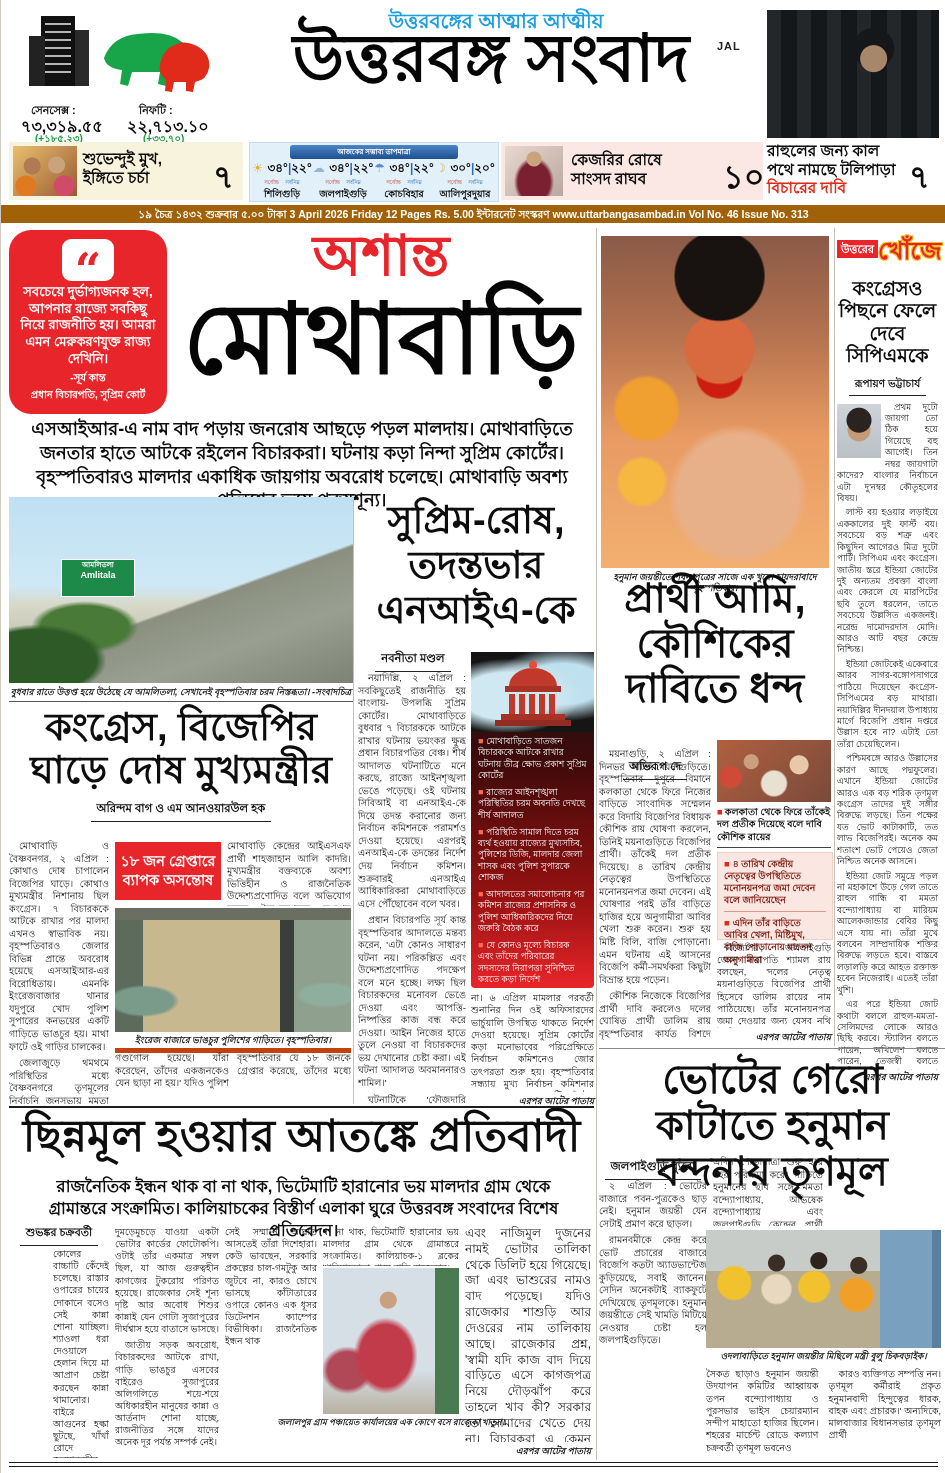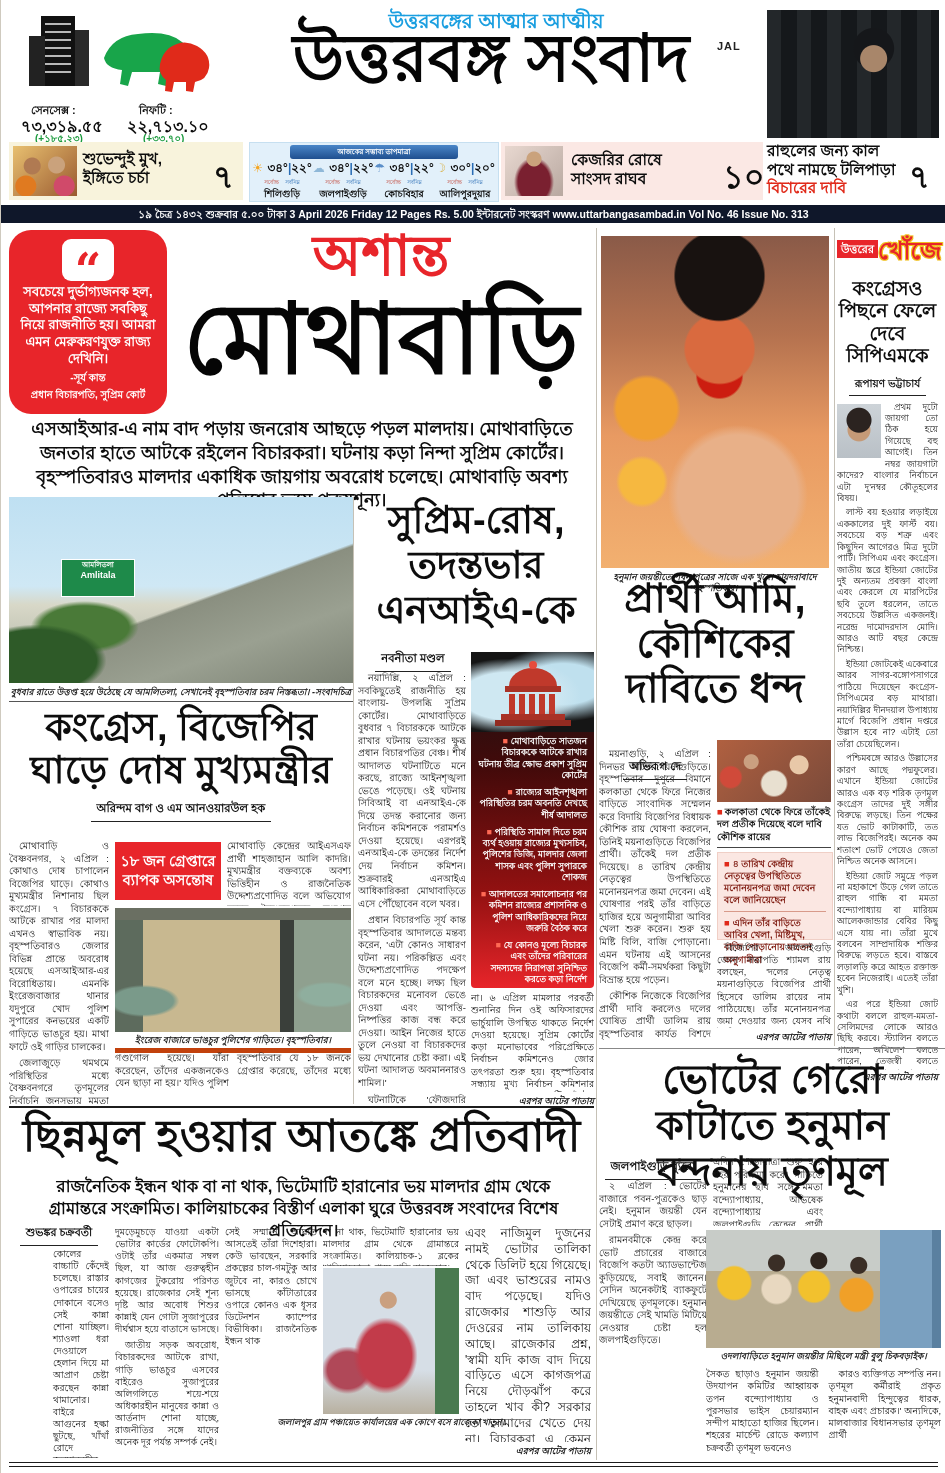--- a/index.html
+++ b/index.html
@@ -28,21 +28,21 @@
   .wx{background:#e2f0fa;border:1px solid #c6dff0;}
   .wx-head{background:linear-gradient(180deg,#4a86c8,#1f4f8f);color:#fff;font-size:7px;font-weight:bold;text-align:center;border-radius:3px;padding:1px 0;}
   .wx-city{float:left;text-align:center;}
   .wx-temp{font-weight:bold;font-size:12px;color:#0a0a0a;white-space:nowrap;}
   .wx-temp .sep{color:#2a6db5;font-weight:bold;}
   .wx-lbl{font-size:5.5px;white-space:nowrap;}
   .wx-lbl .mx{color:#c03a2b;margin-right:6px;}
   .wx-lbl .mn{color:#2a6db5;}
   .wx-name{font-weight:bold;font-size:9.5px;color:#0a0a0a;white-space:nowrap;}
   .wx-ico{font-size:12px;line-height:1;}
-  .datestrip{background:#0f172a;color:#ffffff;font-size:10.5px;font-weight:bold;text-align:center;line-height:18px;white-space:nowrap;overflow:hidden;}
+  .datestrip{background:#a16207;color:#ffffff;font-size:10.5px;font-weight:bold;text-align:center;line-height:18px;white-space:nowrap;overflow:hidden;}
   
   .quotebox{background:#e8252a;border-radius:22px;color:#fff;text-align:center;}
   .qicon{width:52px;height:42px;background:#fff;border-radius:9px;margin:9px auto 3px;color:#e8252a;font-family:"DejaVu Serif",serif;font-size:46px;line-height:1.35;font-weight:bold;}
   .quote-txt{font-weight:bold;font-size:13px;line-height:1.28;padding:0 9px;}
   .quote-att1{font-weight:bold;font-size:10px;margin-top:3px;}
   .quote-att2{font-weight:bold;font-size:10px;}
   .kicker{color:#e8252a;font-weight:bold;font-size:56px;text-align:center;line-height:1;}
   .mainhead{font-weight:bold;font-size:98px;color:#050505;text-align:center;line-height:1;white-space:nowrap;}
   .deck{font-weight:bold;font-size:18px;line-height:1.32;text-align:center;color:#0d0d0d;}
   
@@ -52,21 +52,21 @@
   .khoje-head{font-weight:bold;font-size:19px;line-height:1.18;text-align:center;color:#0d0d0d;}
   .khoje-body{font-size:8.8px;line-height:1.3;color:#161616;overflow:hidden;}
   .khoje-body p{margin:0 0 3px 0;text-indent:9px;}
   .portrait{float:left;width:44px;height:54px;margin:2px 4px 2px 0;background:
     radial-gradient(circle at 50% 30%,#2b2320 12px,transparent 13px),
     radial-gradient(circle at 50% 48%,#c59a77 11px,transparent 12px),
     linear-gradient(180deg,#cdd3d8 0%,#b9c0c6 100%);}
   .redbox{background:#e8252a;color:#fff;font-weight:bold;font-size:14.5px;text-align:center;line-height:1.3;display:flex;align-items:center;justify-content:center;}
   .darkbox{background:linear-gradient(180deg,#151515 0%,#420a0a 34%,#941111 72%,#e8252a 100%);border-radius:4px;color:#fff;}
   .darkbox ul{list-style:none;margin:0;padding:4px 7px;}
-  .darkbox li{font-size:8.8px;font-weight:bold;line-height:1.28;margin-bottom:6px;text-align:right;}
+  .darkbox li{font-size:8.8px;font-weight:normal;line-height:1.28;margin-bottom:6px;}
   .darkbox li .bl{color:#ff6a55;margin-right:3px;}
   .sc-illus{position:relative;height:80px;background:radial-gradient(ellipse at 30% 55%,#cfe8f2 38%,transparent 60%),radial-gradient(ellipse at 75% 40%,#bfe0ee 30%,transparent 55%),#151515;}
   .pinkbox{background:#fbe7e2;border:1px solid #f0cfc6;}
   .pinkbox .pb{font-size:9.3px;font-weight:bold;color:#7e1a10;line-height:1.3;margin:5px 6px;}
   .pinkbox .pb .bl{color:#e02a1a;margin-right:3px;}
   .pinkbox .div{height:1px;background:#d89a8a;margin:4px 6px;}
   .kcap{font-size:9.5px;font-weight:bold;color:#111;line-height:1.3;border-bottom:1px solid #444;padding-bottom:4px;}
   .kcap .bl{color:#e02a1a;margin-right:2px;}
   .thickline{position:absolute;background:#1c1c1c;}
   .dbl{position:absolute;border-top:1.5px solid #1c1c1c;border-bottom:1.5px solid #1c1c1c;height:3px;}

